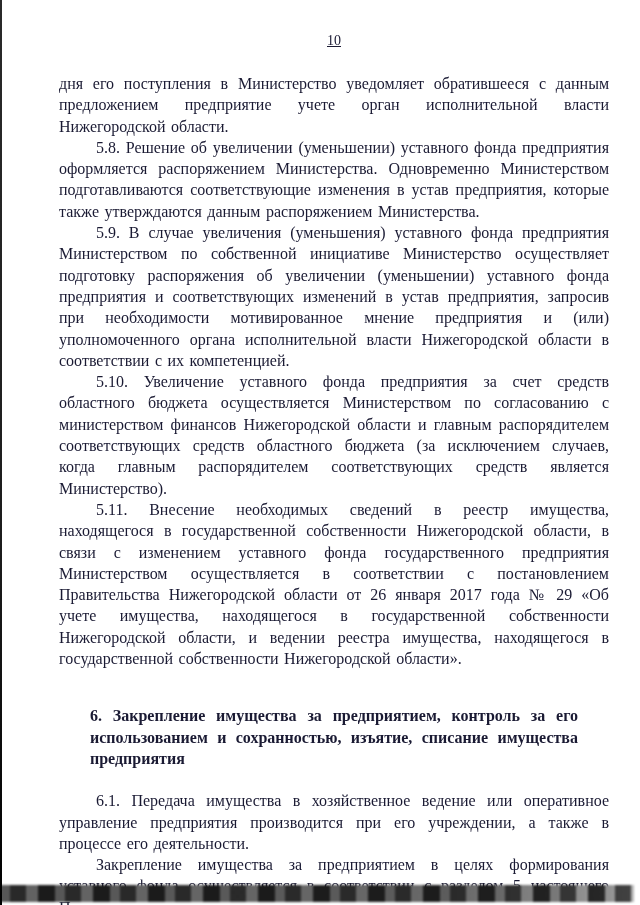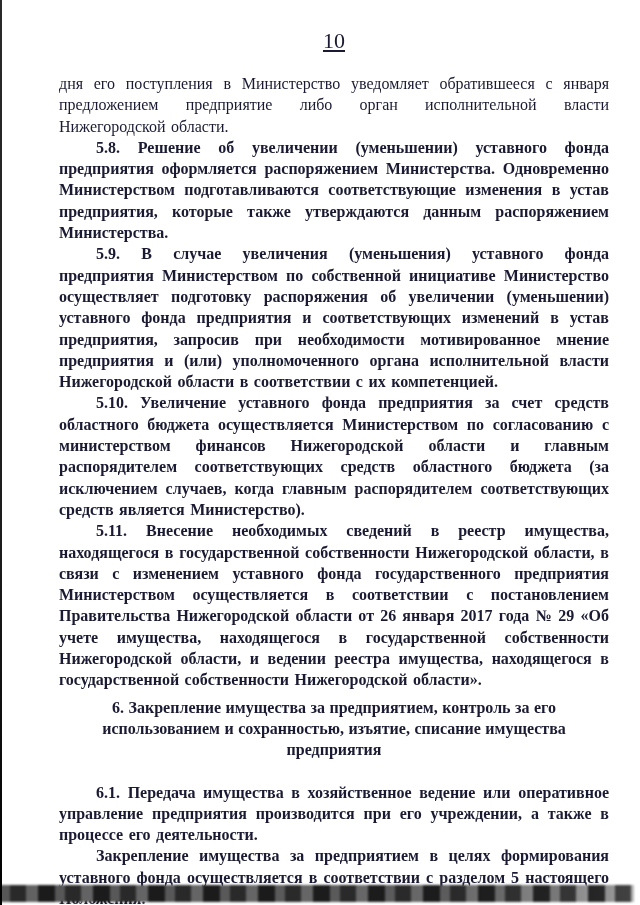--- a/index.html
+++ b/index.html
@@ -47,52 +47,51 @@
     z-index: 2;
   }
   .content {
     position: relative;
     box-sizing: border-box;
     padding: 30px 31px 0 59px;
     z-index: 1;
   }
   .page-number {
     text-align: center;
-    font-size: 22px;
+    font-size: 14px;
     line-height: 21px;
     margin: 0 0 22px 0;
     text-decoration: underline;
   }
   .para {
     margin: 0;
     font-size: 16px;
     line-height: 21.3px;
     text-align: justify;
     word-spacing: 1.5px;
   }
-  .para.indent   { text-indent: 37px; font-weight: bold; }
+  .para.indent   { text-indent: 37px; }
   .para.noindent { text-indent: 0; }
   .para.heading {
     font-weight: bold;
-    text-align: center;
     text-indent: 0;
     max-width: 488px;
-    margin: 6px auto 21px auto;
+    margin: 36px auto 21px auto;
     word-spacing: 0.5px;
   }
 </style>
 </head>
 <body style="color: rgb(26, 26, 51); background: rgb(255, 255, 255);">
 
 <div class="page">
   <div class="scan-edge-line"></div>
   <div class="content">
     <div class="page-number">10</div>
     <div>
-        <p class="para noindent">дня его поступления в Министерство уведомляет обратившееся с января предложением предприятие либо орган исполнительной власти Нижегородской области.</p>
+        <p class="para noindent">дня его поступления в Министерство уведомляет обратившееся с данным предложением предприятие учете орган исполнительной власти Нижегородской области.</p>
         <p class="para indent">5.8. Решение об увеличении (уменьшении) уставного фонда предприятия оформляется распоряжением Министерства. Одновременно Министерством подготавливаются соответствующие изменения в устав предприятия, которые также утверждаются данным распоряжением Министерства.</p>
         <p class="para indent">5.9. В случае увеличения (уменьшения) уставного фонда предприятия Министерством по собственной инициативе Министерство осуществляет подготовку распоряжения об увеличении (уменьшении) уставного фонда предприятия и соответствующих изменений в устав предприятия, запросив при необходимости мотивированное мнение предприятия и (или) уполномоченного органа исполнительной власти Нижегородской области в соответствии с их компетенцией.</p>
         <p class="para indent">5.10. Увеличение уставного фонда предприятия за счет средств областного бюджета осуществляется Министерством по согласованию с министерством финансов Нижегородской области и главным распорядителем соответствующих средств областного бюджета (за исключением случаев, когда главным распорядителем соответствующих средств является Министерство).</p>
         <p class="para indent">5.11. Внесение необходимых сведений в реестр имущества, находящегося в государственной собственности Нижегородской области, в связи с изменением уставного фонда государственного предприятия Министерством осуществляется в соответствии с постановлением Правительства Нижегородской области от 26 января 2017 года № 29 «Об учете имущества, находящегося в государственной собственности Нижегородской области, и ведении реестра имущества, находящегося в государственной собственности Нижегородской области».</p>
         <p class="para heading">6. Закрепление имущества за предприятием, контроль за его использованием и сохранностью, изъятие, списание имущества предприятия</p>
         <p class="para indent">6.1. Передача имущества в хозяйственное ведение или оперативное управление предприятия производится при его учреждении, а также в процессе его деятельности.</p>
         <p class="para indent">Закрепление имущества за предприятием в целях формирования уставного фонда осуществляется в соответствии с разделом 5 настоящего Положения.</p>
       </div>
   </div>
   <div class="scan-artifact"></div>

